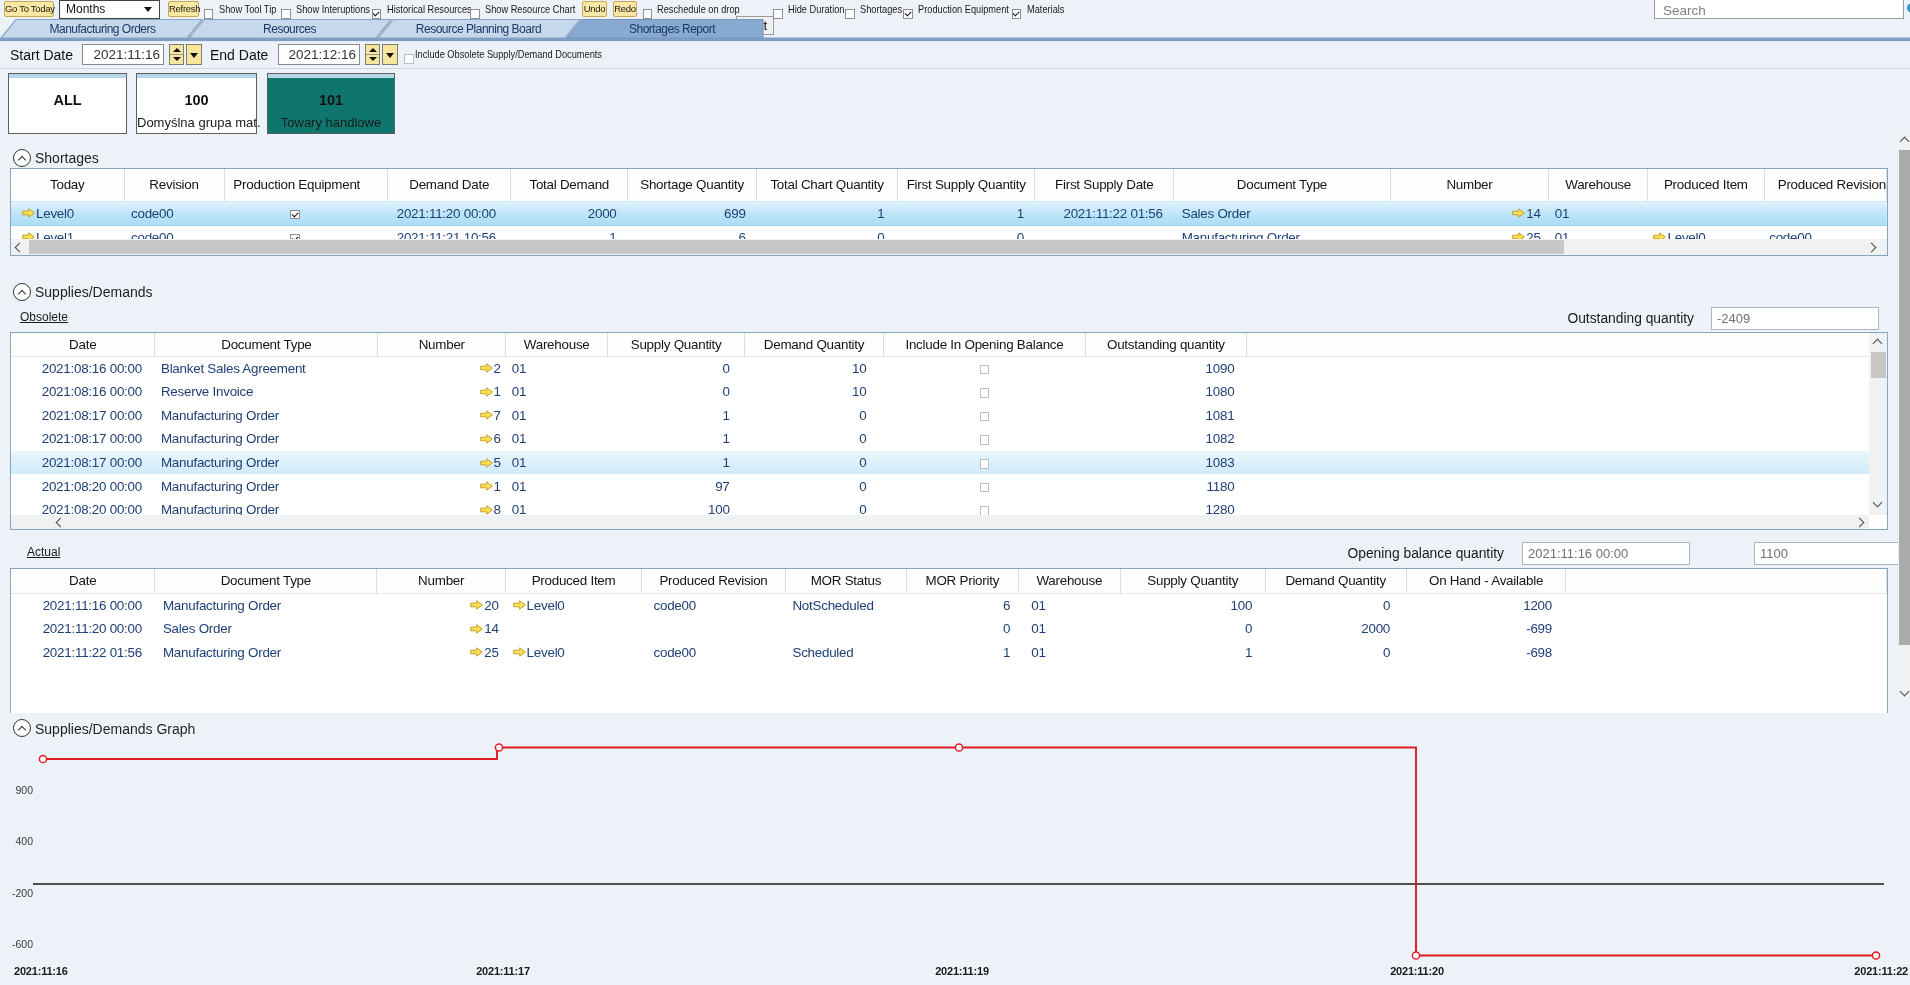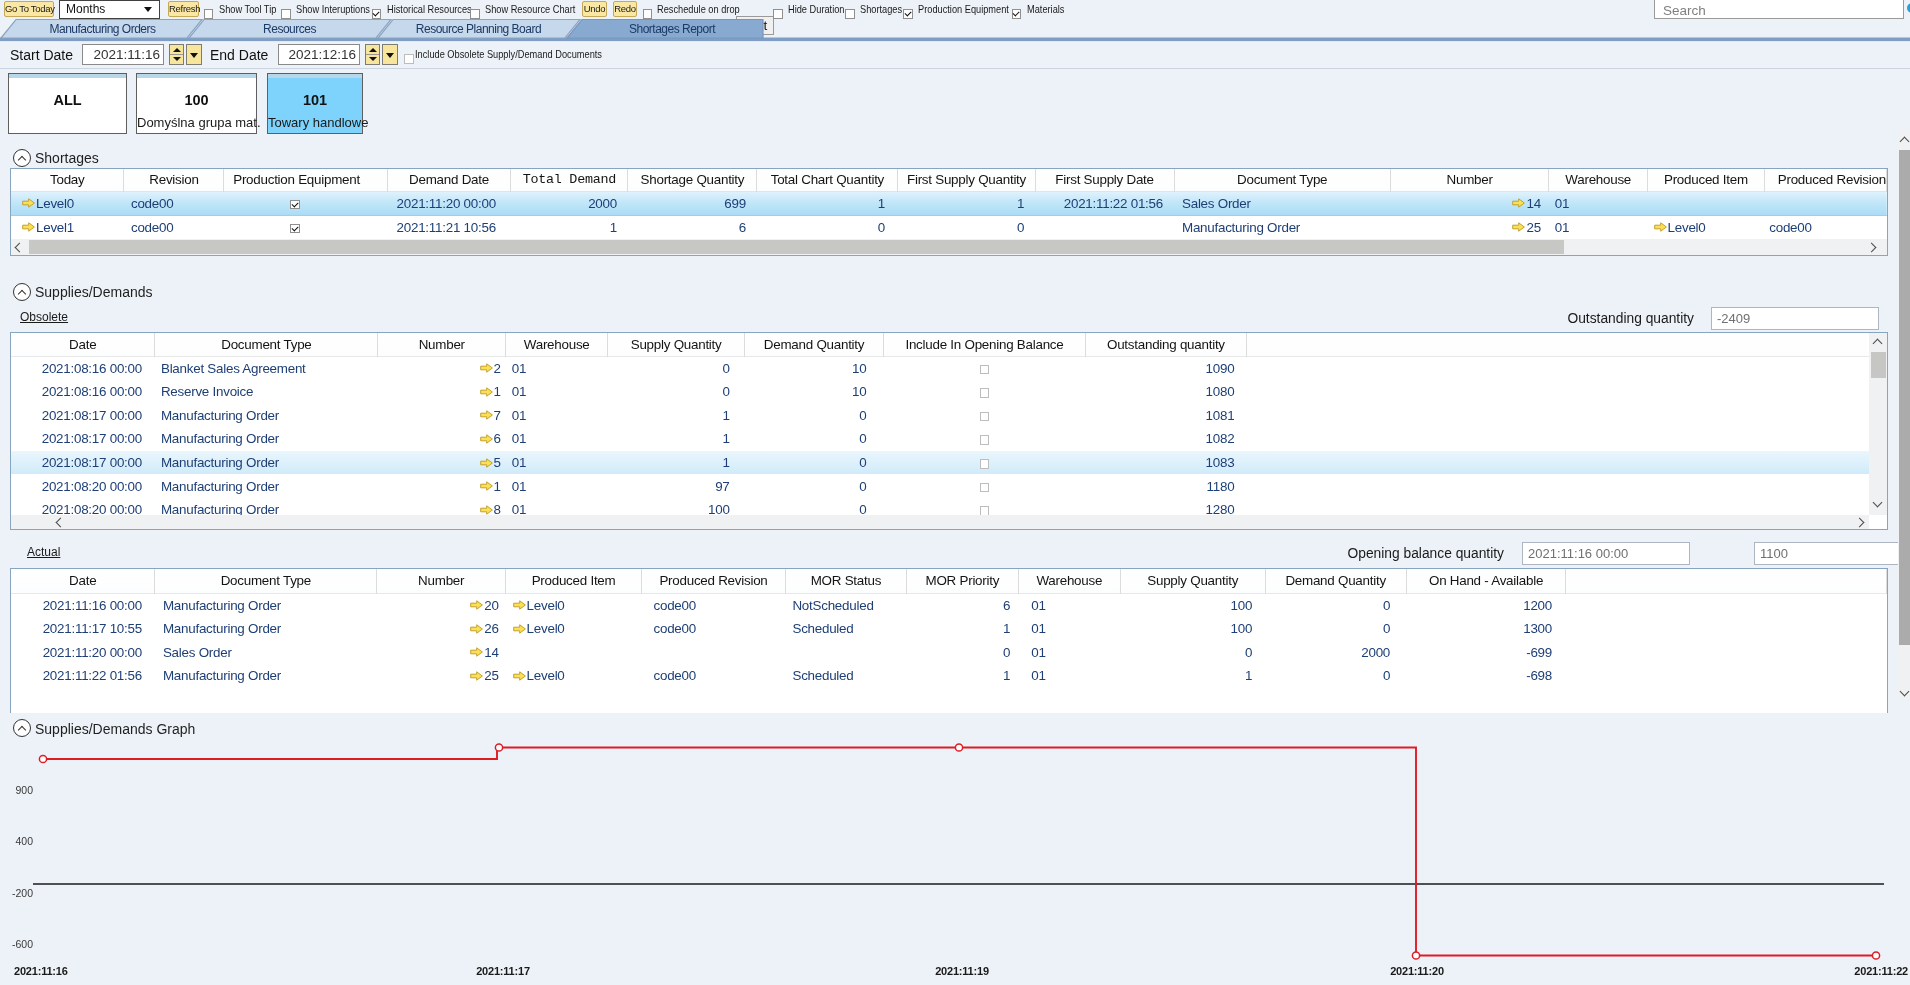--- a/index.html
+++ b/index.html
@@ -104,21 +104,21 @@
 <span class="abs" style="left:415px;top:48px;font-size:10.5px;color:#1a1a1a;transform:scaleX(.88);transform-origin:0 0;">Include Obsolete Supply/Demand Documents</span>
 <div class="abs" style="left:8px;top:72.5px;width:119px;height:61px;background:#fff;border:1.4px solid #5f5f5f;">
     <div style="height:4.5px;background:#b7d7e8;"></div>
     <div style="margin-top:14px;text-align:center;font-size:14.5px;font-weight:bold;color:#111;">ALL</div>
   </div>
 <div class="abs" style="left:136px;top:72.5px;width:121px;height:61px;background:#fff;border:1.4px solid #5f5f5f;">
     <div style="height:4.5px;background:#b7d7e8;"></div>
     <div style="margin-top:14px;text-align:center;font-size:14.5px;font-weight:bold;color:#111;">100</div>
     <div style="margin-top:7px;text-align:center;font-size:13px;color:#1a1a1a;white-space:nowrap;">Domyślna grupa mat.</div>
   </div>
-<div class="abs" style="left:267px;top:72.5px;width:96px;height:61px;background:#7dd3fc;border:1.4px solid #5f5f5f;">
+<div class="abs" style="left:267px;top:72.5px;width:128px;height:61px;background:#0f766e;border:1.4px solid #5f5f5f;">
     <div style="height:4.5px;background:#b7d7e8;"></div>
     <div style="margin-top:14px;text-align:center;font-size:14.5px;font-weight:bold;color:#111;">101</div>
     <div style="margin-top:7px;text-align:center;font-size:13px;color:#1a1a1a;white-space:nowrap;">Towary handlowe</div>
   </div>
 <div class="exp" style="left:13px;top:149px;"></div>
 <div class="sect" style="left:35px;top:150px;">Shortages</div>
 <div class="wrap" style="top:168px;height:88px;">
     <table>
       <colgroup>
         <col style="width:115px;">
@@ -135,21 +135,21 @@
         <col style="width:100px;">
         <col style="width:118px;">
         <col style="width:103px;">
       </colgroup>
       <thead>
         <tr>
           <th style="height:22px;">Today</th>
           <th style="height:22px;">Revision</th>
           <th style="height:22px;"><span style="display:inline-block;padding-right:18px;">Production Equipment</span></th>
           <th style="height:22px;">Demand Date</th>
-          <th style="height:22px;font-family:Liberation Mono, monospace;">Total Demand</th>
+          <th style="height:32px;">Total Demand</th>
           <th style="height:22px;">Shortage Quantity</th>
           <th style="height:22px;">Total Chart Quantity</th>
           <th style="height:22px;">First Supply Quantity</th>
           <th style="height:22px;">First Supply Date</th>
           <th style="height:22px;">Document Type</th>
           <th style="height:22px;">Number</th>
           <th style="height:22px;">Warehouse</th>
           <th style="height:22px;">Produced Item</th>
           <th style="height:22px;text-align:left;padding-left:13px;">Produced Revision</th>
         </tr>
@@ -389,38 +389,20 @@
           <td class="l" style="padding-left:12px;">code00</td>
           <td class="l" style="padding-left:7px;">NotScheduled</td>
           <td class="r" style="padding-right:8px;">6</td>
           <td class="l" style="padding-left:13px;">01</td>
           <td class="r">100</td>
           <td class="r" style="padding-right:16px;">0</td>
           <td class="r" style="padding-right:14px;">1200</td>
           <td></td>
         </tr>
         <tr style="height:23.7px;">
-          <td class="r">2021:11:17 10:55</td>
-          <td class="l" style="padding-left:8px;">Manufacturing Order</td>
-          <td class="r" style="padding-right:7px;"><svg class="ar" width="13" height="10" viewBox="0 0 13 10">
-              <path d="M0.7 3.2h6V0.8L12.4 5 6.7 9.2V6.8h-6z" fill="#f9e154" stroke="#c79f2e" stroke-width="1"></path>
-            </svg>26</td>
-          <td class="l" style="padding-left:7px;"><svg class="ar" width="13" height="10" viewBox="0 0 13 10">
-              <path d="M0.7 3.2h6V0.8L12.4 5 6.7 9.2V6.8h-6z" fill="#f9e154" stroke="#c79f2e" stroke-width="1"></path>
-            </svg>Level0</td>
-          <td class="l" style="padding-left:12px;">code00</td>
-          <td class="l" style="padding-left:7px;">Scheduled</td>
-          <td class="r" style="padding-right:8px;">1</td>
-          <td class="l" style="padding-left:13px;">01</td>
-          <td class="r">100</td>
-          <td class="r" style="padding-right:16px;">0</td>
-          <td class="r" style="padding-right:14px;">1300</td>
-          <td></td>
-        </tr>
-        <tr style="height:23.7px;">
           <td class="r">2021:11:20 00:00</td>
           <td class="l" style="padding-left:8px;">Sales Order</td>
           <td class="r" style="padding-right:7px;"><svg class="ar" width="13" height="10" viewBox="0 0 13 10">
               <path d="M0.7 3.2h6V0.8L12.4 5 6.7 9.2V6.8h-6z" fill="#f9e154" stroke="#c79f2e" stroke-width="1"></path>
             </svg>14</td>
           <td></td>
           <td class="l" style="padding-left:12px;"></td>
           <td class="l" style="padding-left:7px;"></td>
           <td class="r" style="padding-right:8px;">0</td>
           <td class="l" style="padding-left:13px;">01</td>

